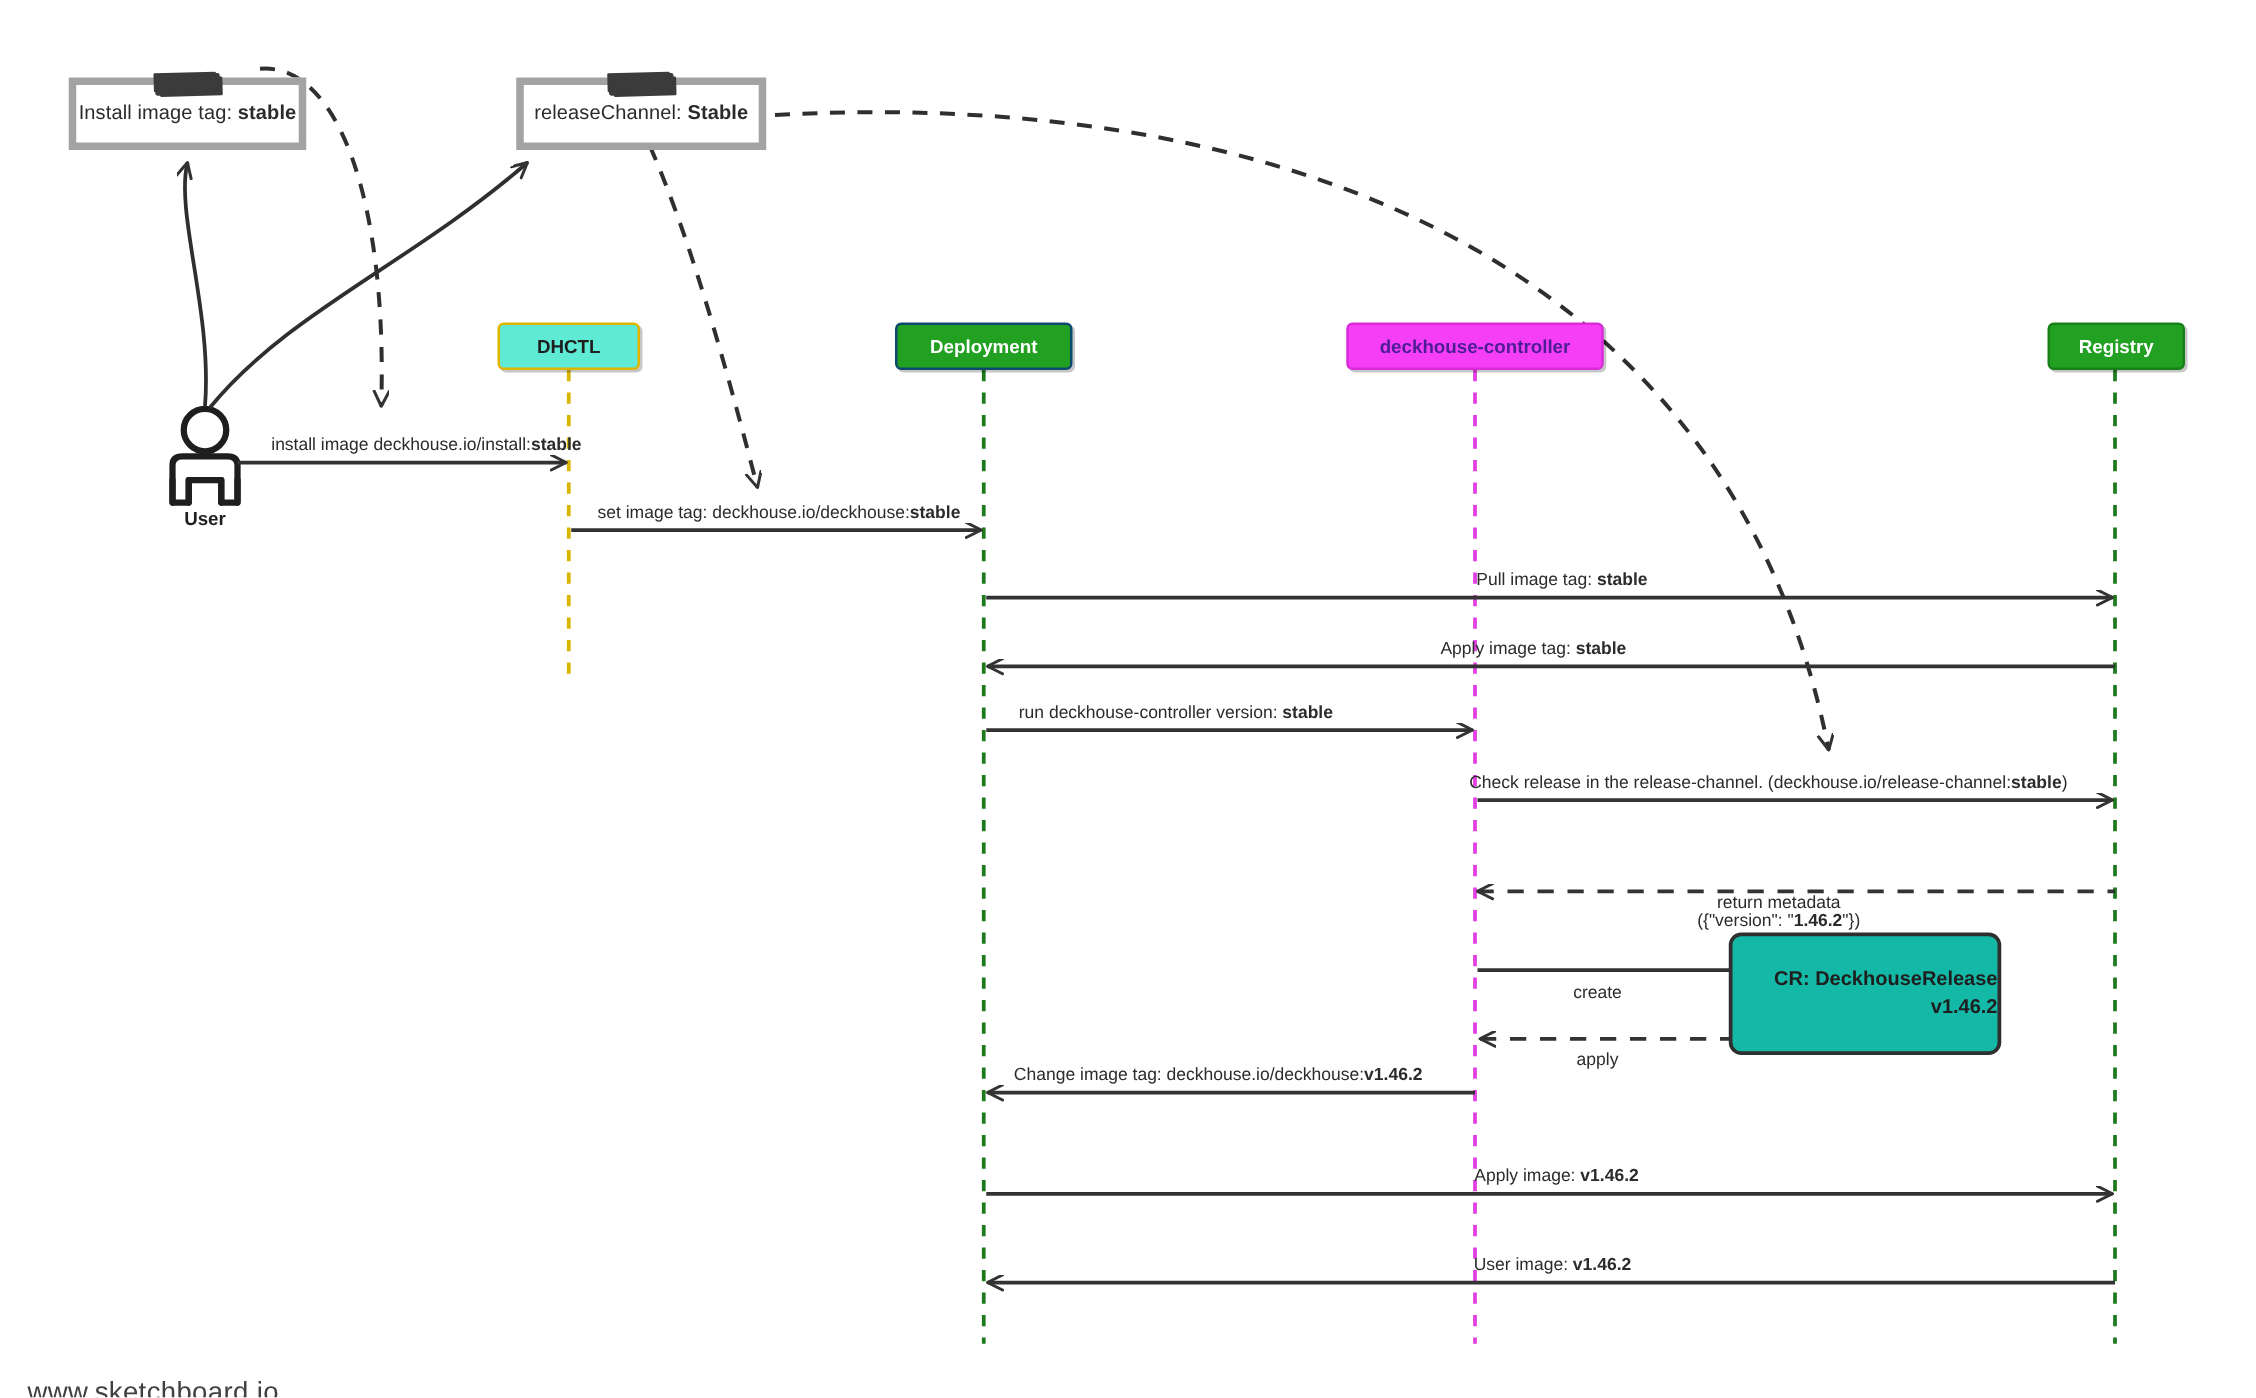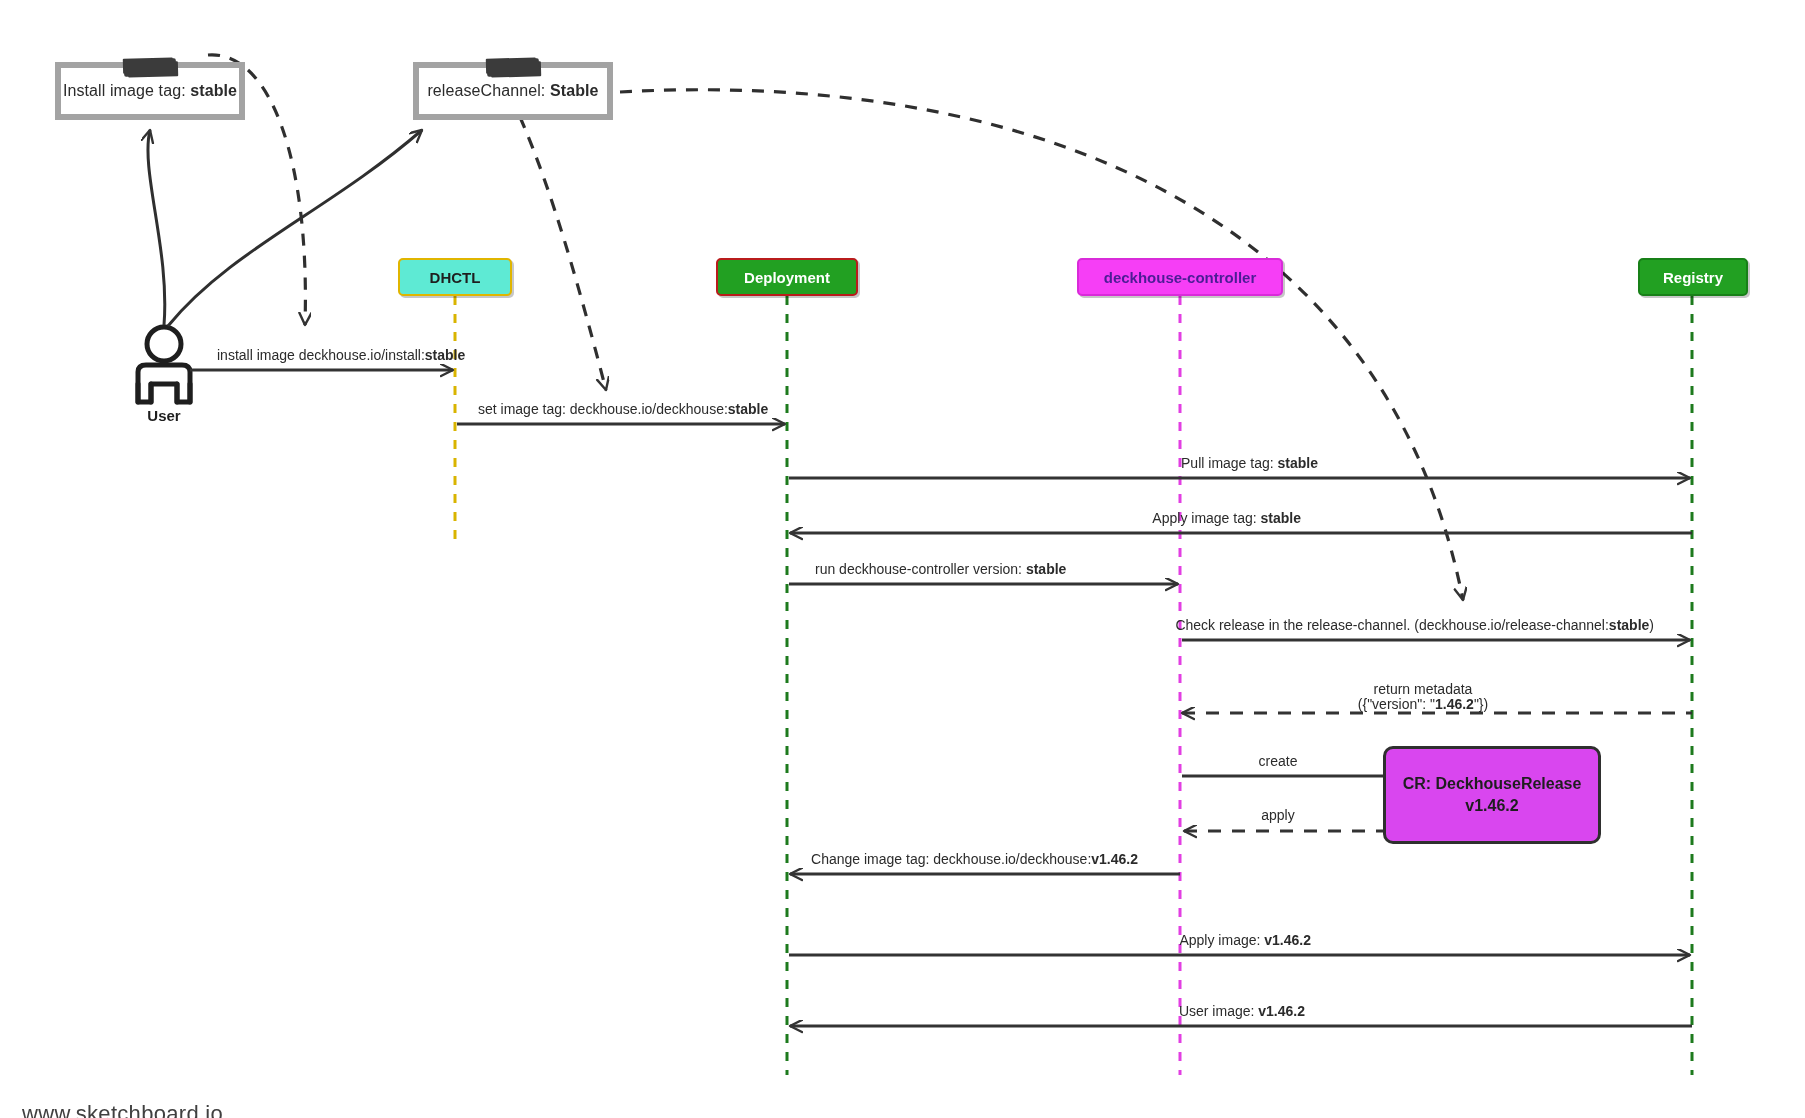--- a/index.html
+++ b/index.html
@@ -82,33 +82,33 @@
   
   .msg {
     position: absolute;
     font-size: 14px;
     color: #2b2b2b;
     white-space: nowrap;
     z-index: 6;
     line-height: 15px;
   }
   .msg b { font-weight: bold; }
-  .msg.center { transform: translateX(-50%); text-align: center; }
+  .msg.center { transform: translateX(-50%); text-align: center; margin-top: 32px; }
   .msg.right  { transform: translateX(-100%); text-align: right; }
 
   
   .crbox {
     position: absolute;
     box-sizing: border-box;
     border: 3px solid #2f2f2f;
     border-radius: 10px;
-    background: #d946ef;
+    background: #14b8a6;
     display: flex;
     flex-direction: column;
-    align-items: center;
+    align-items: flex-end;
     justify-content: center;
     font-size: 16px;
     font-weight: bold;
     color: #1e1e1e;
     line-height: 22px;
     z-index: 5;
   }
 
   
   .watermark {
@@ -194,21 +194,21 @@
       <span>releaseChannel: </span><b>Stable</b>
     </span>
   </div>
 
   <div class="actor-label" style="left:124px; top:407px; width:80px;">User</div>
 
   <div class="participant" style="left:398px; top:258px; width:114px; background:#5eead4; color:#1e1e1e; border:2px solid #e0b500;">
     <span>DHCTL</span>
   </div>
 
-  <div class="participant" style="left:716px; top:258px; width:142px; background:#22a022; color:#ffffff; border:2px solid #b91c1c;">
+  <div class="participant" style="left:716px; top:258px; width:142px; background:#22a022; color:#ffffff; border:2px solid #0c4a6e;">
     <span>Deployment</span>
   </div>
 
   <div class="participant" style="left:1077px; top:258px; width:206px; background:#f63ef6; color:#4c1d95; border:2px solid #d92bd9;">
     <span>deckhouse-controller</span>
   </div>
 
   <div class="participant" style="left:1638px; top:258px; width:110px; background:#22a022; color:#ffffff; border:2px solid #188018;">
     <span>Registry</span>
   </div>

